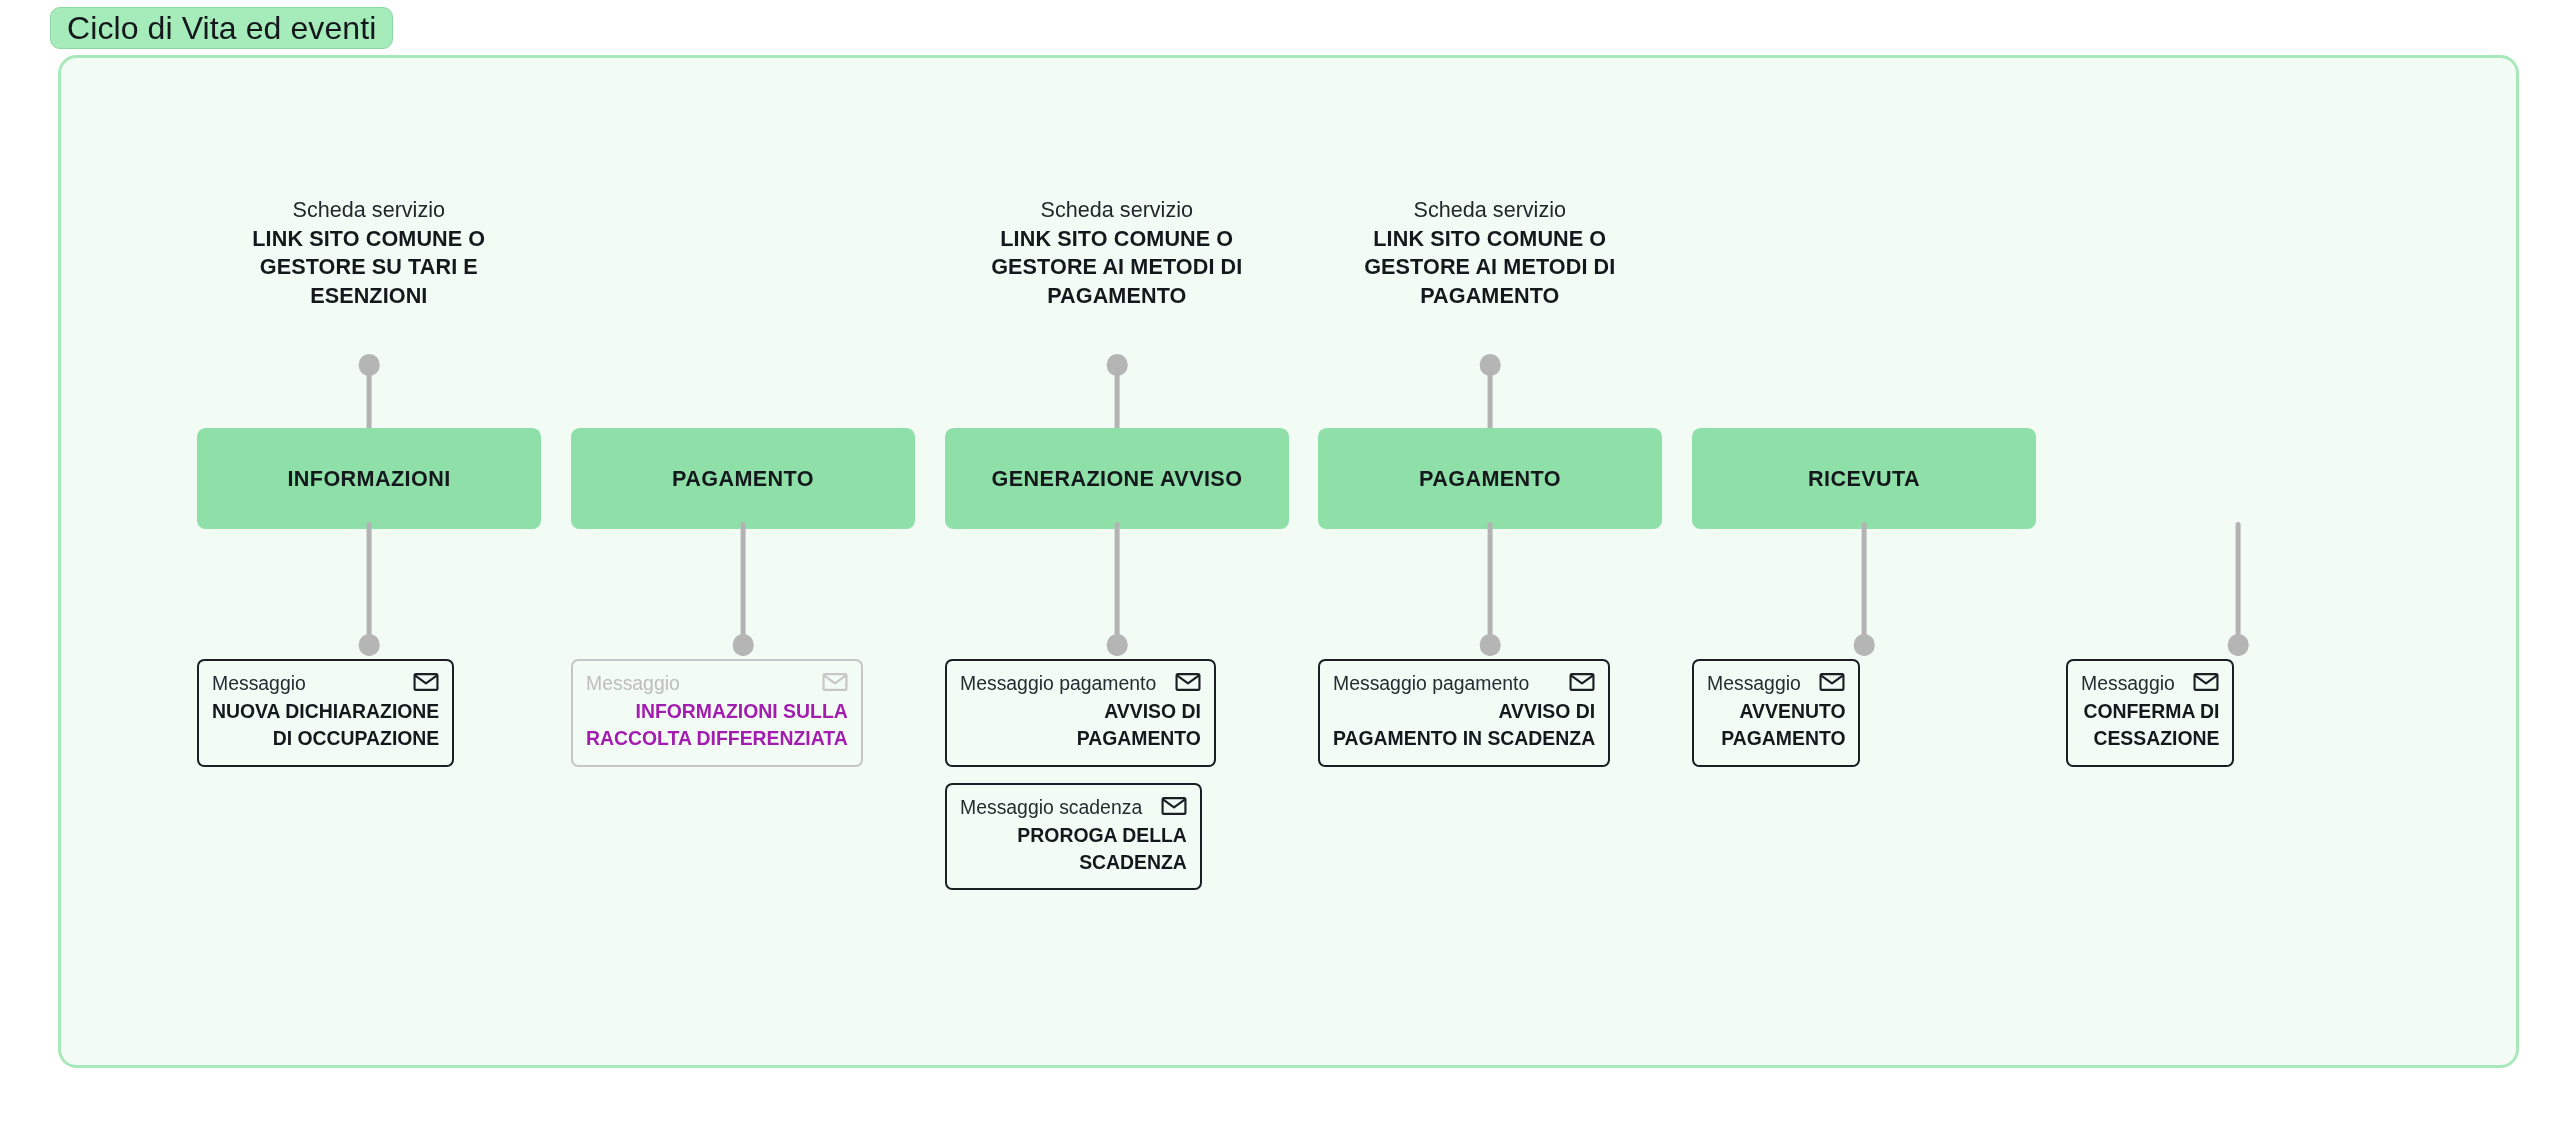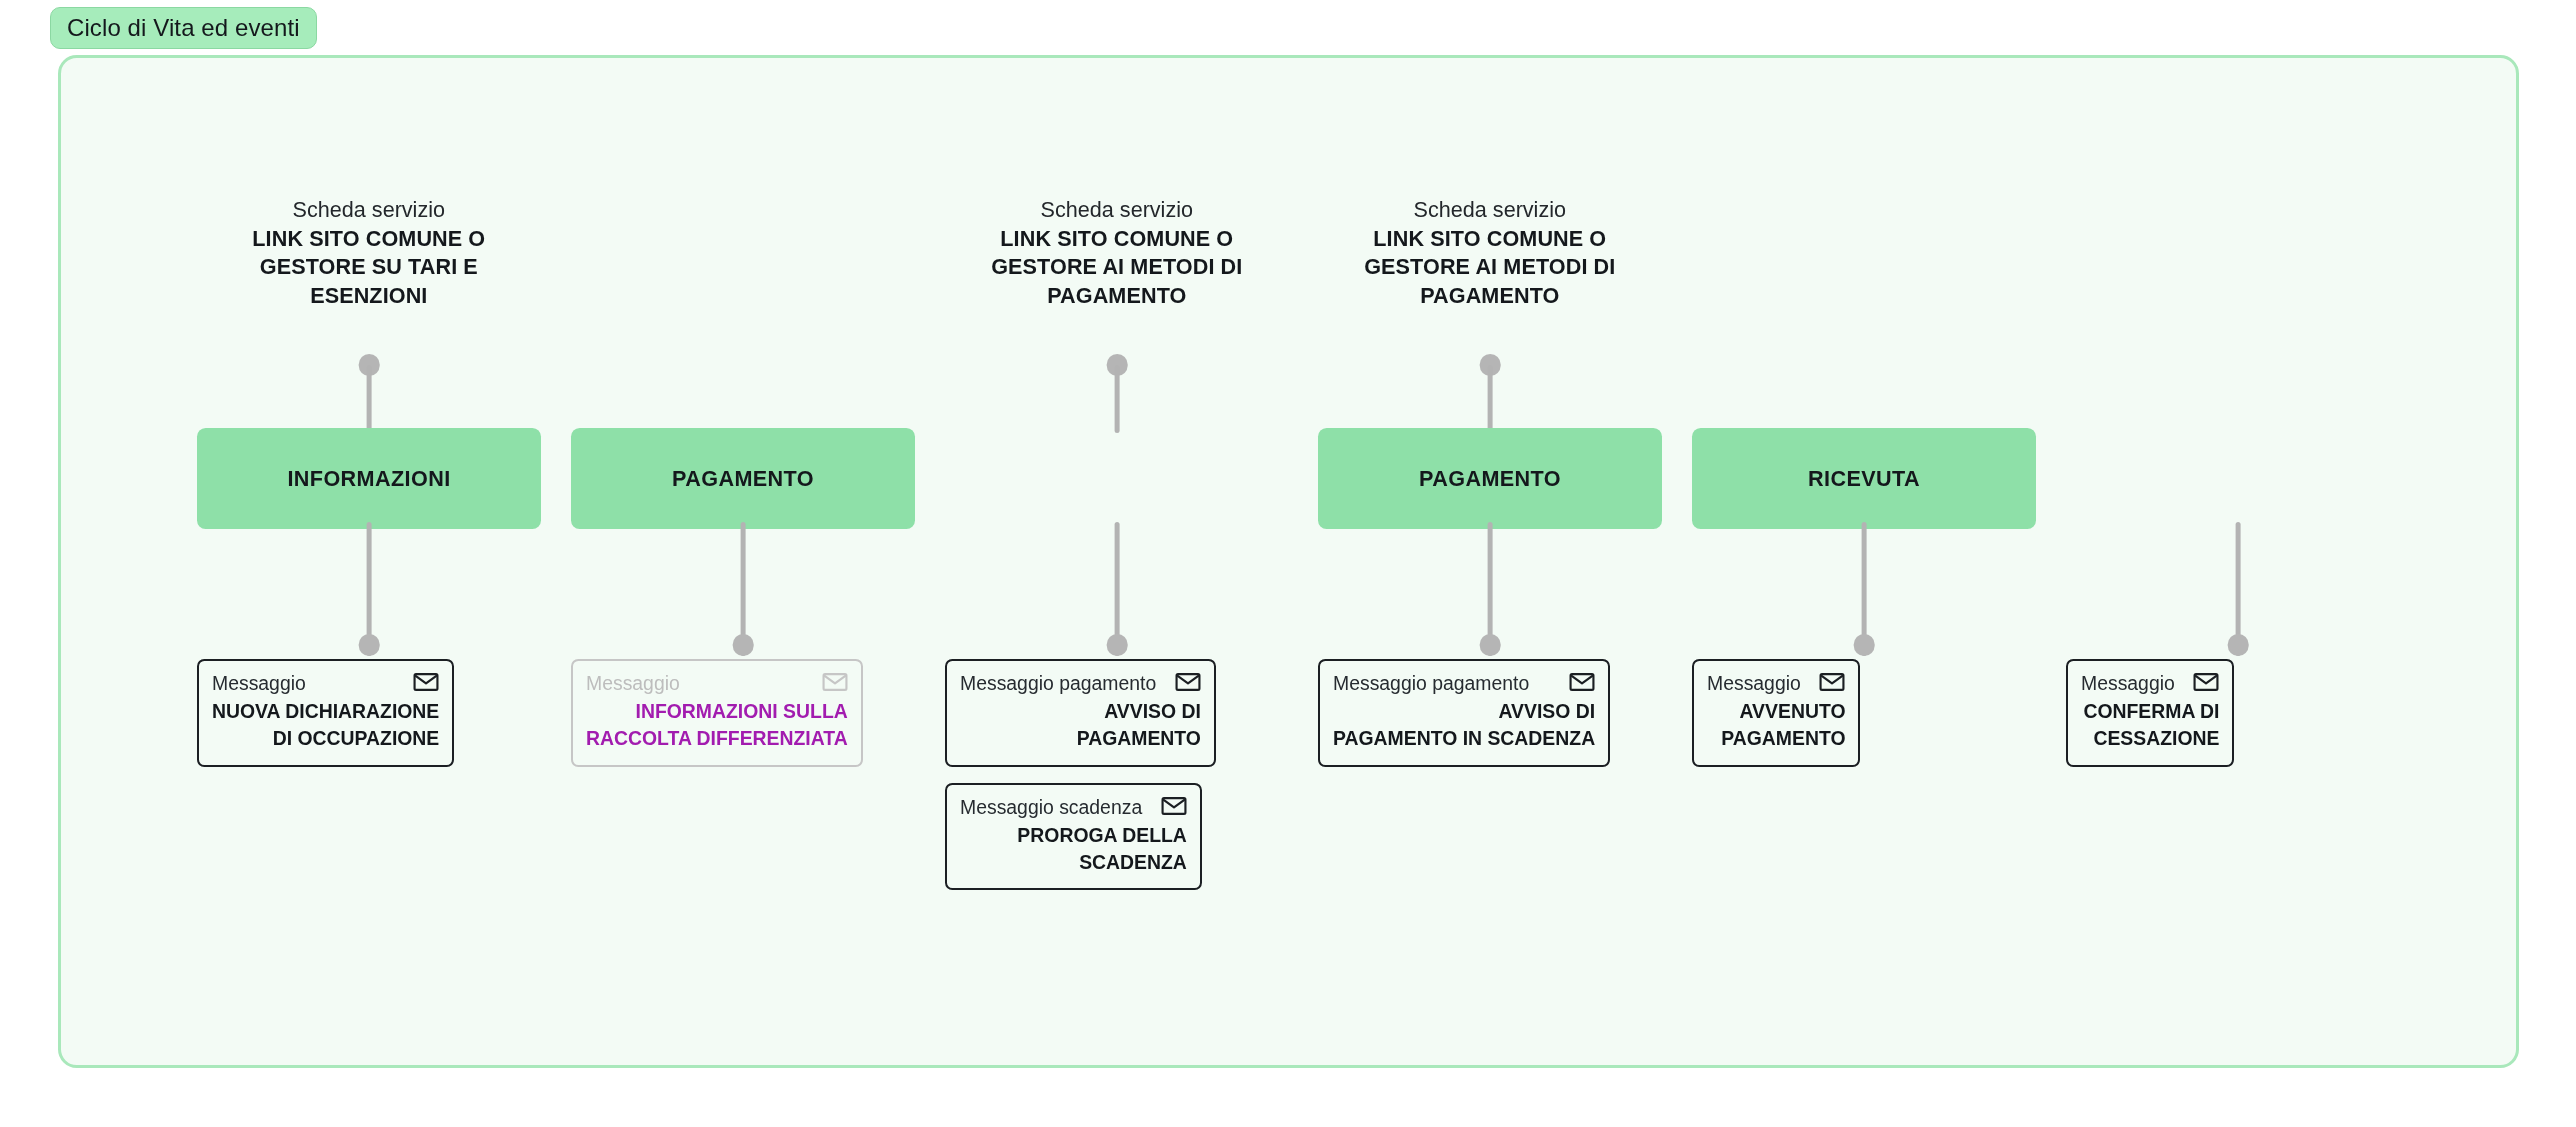--- a/index.html
+++ b/index.html
@@ -24,21 +24,21 @@
     position: absolute;
     left: 50px;
     top: 7.2px;
     height: 42px;
     padding: 8px 16px;
     display: flex;
     align-items: center;
     background: #a6ecbb;
     border: 1.4px solid #8bd8a2;
     border-radius: 10px;
-    font-size: 24px;
+    font-size: 32px;
     color: #14181c;
     letter-spacing: 0.1px;
     white-space: nowrap;
     z-index: 5;
   }
 
   
   .panel {
     position: absolute;
     left: 58px;
@@ -253,20 +253,21 @@
       </div>
       <div class="col" style="left: 748px;">
         <div class="svc-header">
           <span class="svc-kicker">Scheda servizio</span>
           <span class="svc-title">LINK SITO COMUNE O<br>GESTORE AI METODI DI<br>PAGAMENTO</span>
         </div>
         <div class="conn conn-top">
           <span class="dot"></span>
           <span class="line"></span>
         </div>
+        <div class="phase">GENERAZIONE AVVISO</div>
         <div class="conn conn-bot">
           <span class="line"></span>
           <span class="dot"></span>
         </div>
         <div class="cards"><div class="card"><div class="card-head">
               <span class="card-kicker">Messaggio pagamento</span>
               <span class="mail-icon">
                 <svg viewBox="0 0 36 28" fill="none">
                   <rect x="2" y="3" width="32" height="22" rx="2" stroke-width="3"></rect>
                   <path d="M3 5 L18 16 L33 5" stroke-width="3" stroke-linecap="round" stroke-linejoin="round"></path>

